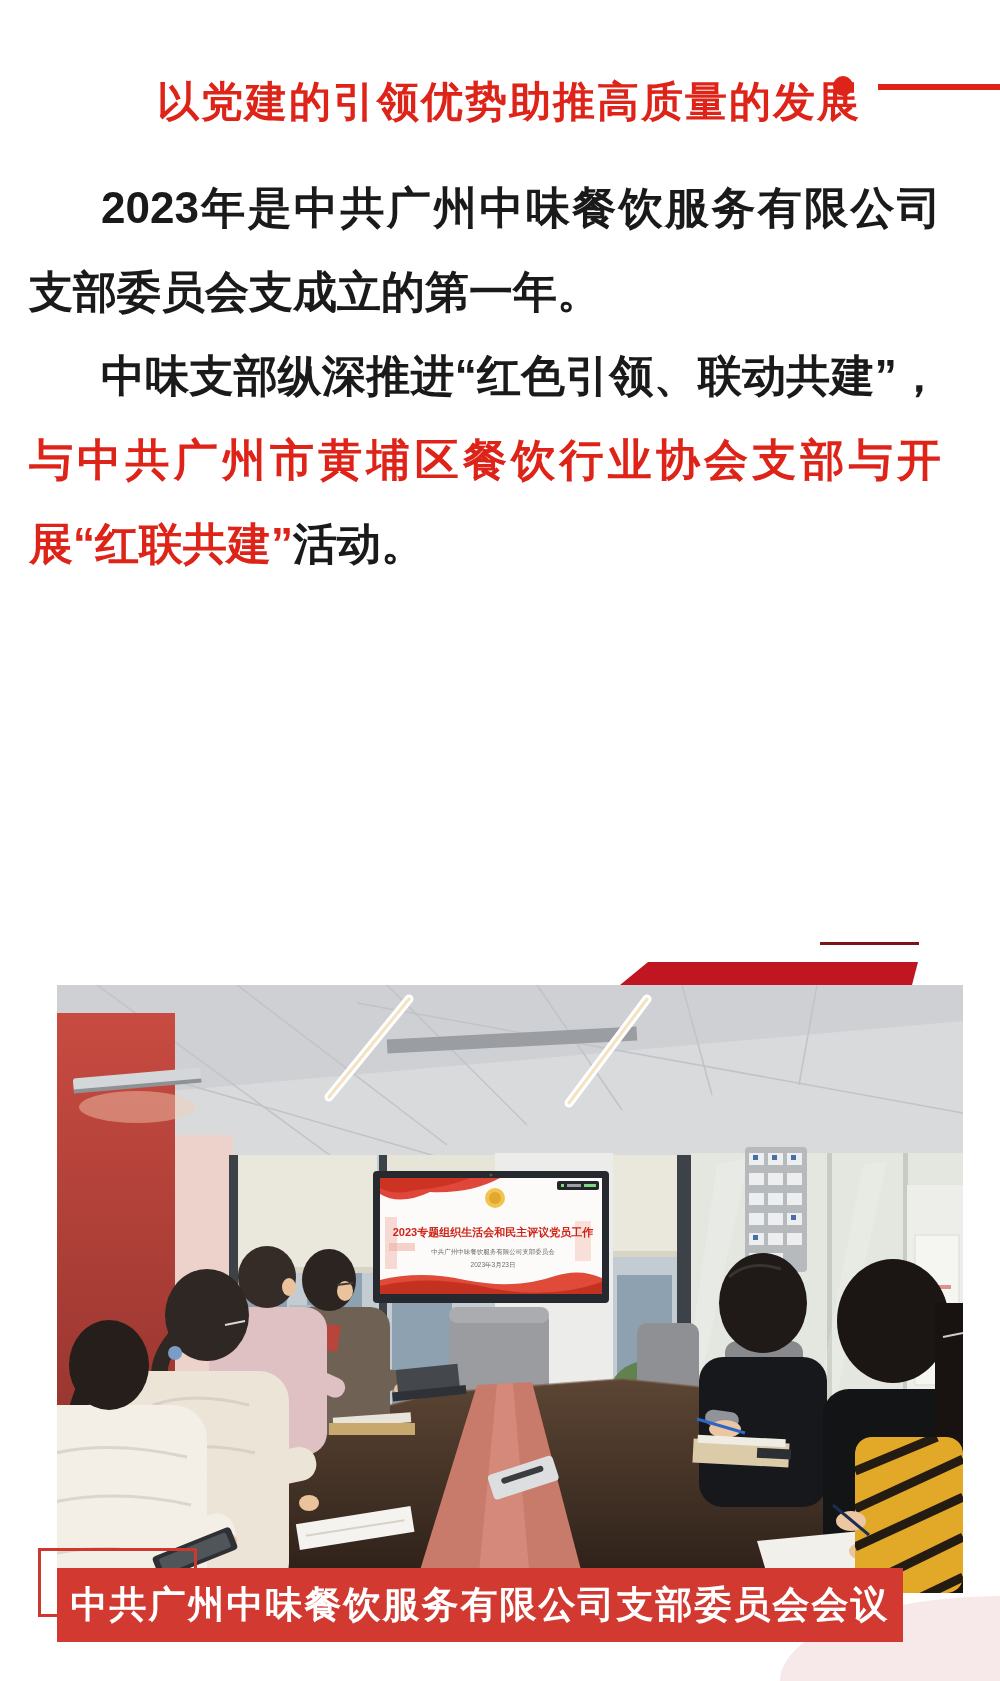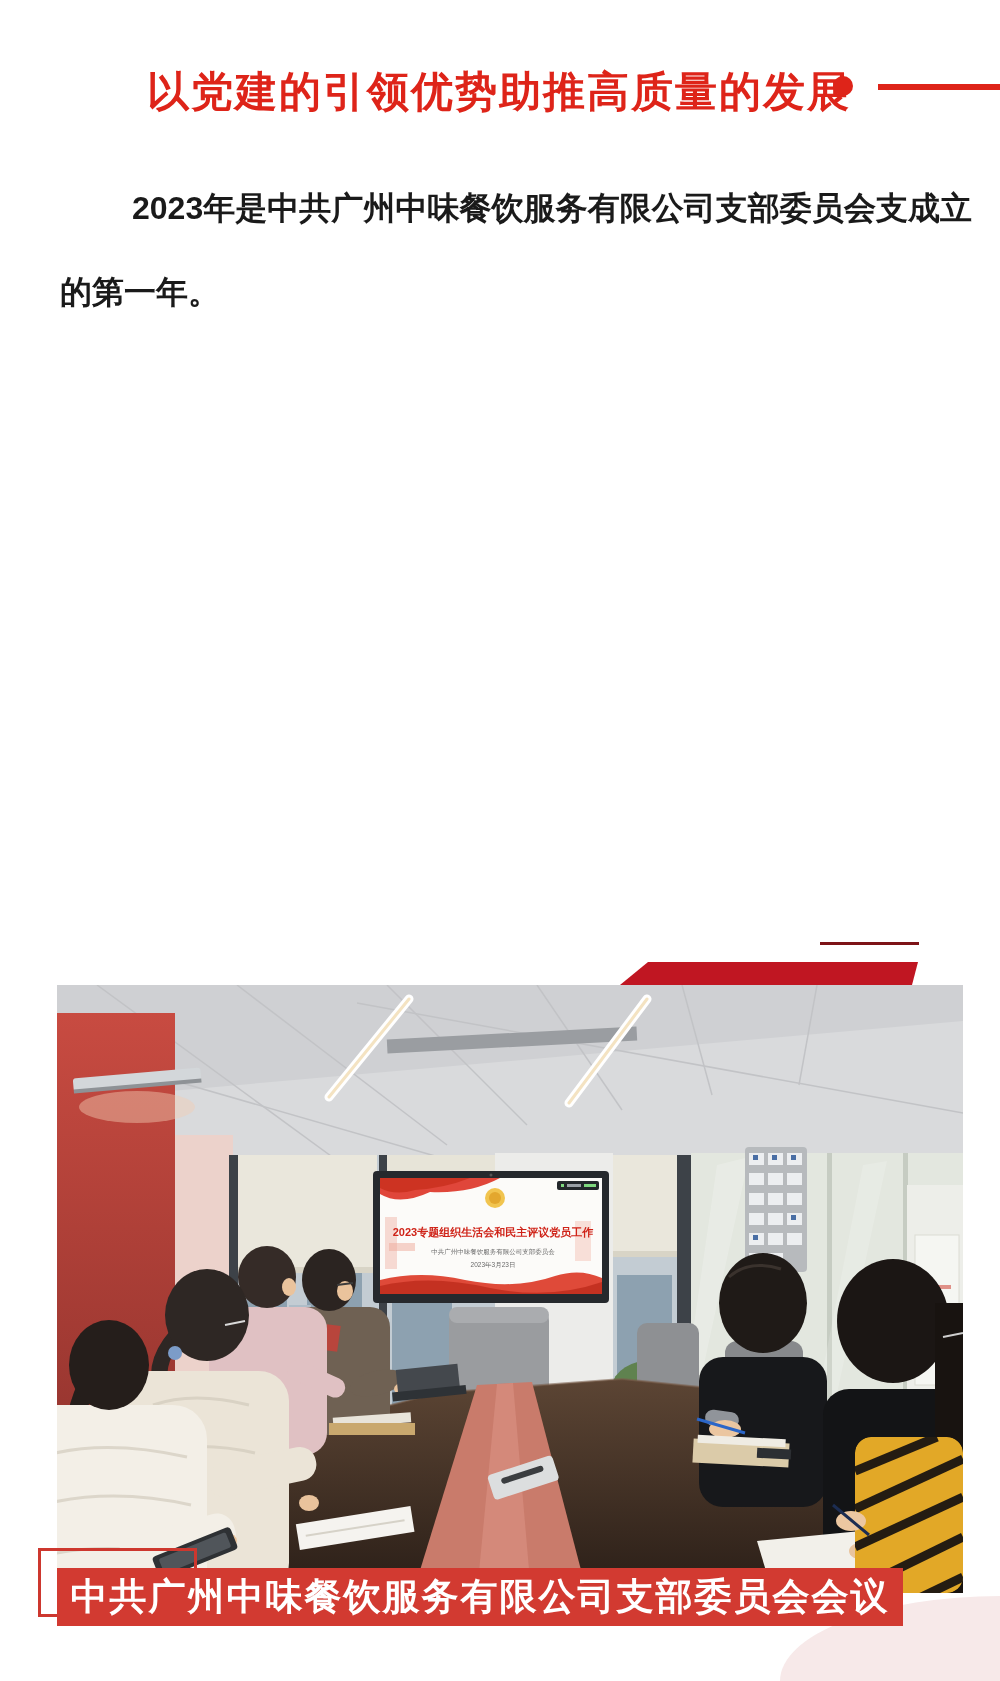--- a/index.html
+++ b/index.html
@@ -2,36 +2,36 @@
 <html style="--accent_red: #de2419; --banner_red: #d23a31; --trapezoid_red: #c01622; --divider_dark_red: #7d1317; --corner_pink: #f7e9e9; --outline_box_red: #cd372e; --body_text: #1a1a1a;"><head>
 <meta charset="utf-8">
 <style>
   html,body{margin:0;padding:0;background:#fff;}
   body{
     width:1000px;height:1681px;position:relative;overflow:hidden;
     font-family:"Liberation Sans","DejaVu Sans",sans-serif;
   }
   
   .title{
-    position:absolute;left:143px;top:60px;margin:4px;
+    position:absolute;left:143px;top:60px;margin:14px;
     font-size:42px;font-weight:bold;letter-spacing:2px;
     color:var(--accent_red);white-space:nowrap;
   }
   .title-dot{
     position:absolute;left:833px;top:76px;width:20px;height:20px;
     border-radius:50%;background:var(--accent_red);
   }
   .title-dash{
     position:absolute;left:878px;top:84px;width:122px;height:6px;
     background:var(--accent_red);
   }
   
   .article-body{
-    position:absolute;left:60px;top:166px;width:912px;
-    font-size:32px;font-weight:bold;color:var(--body_text);
+    position:absolute;left:29px;top:166px;width:912px;
+    font-size:44px;font-weight:bold;color:var(--body_text);
     line-height:84px;text-align:justify;
   }
   .article-body p{margin:0;text-indent:72px;}
   .article-body .red{color:var(--accent_red);}
   
   .thin-line{
     position:absolute;left:820px;top:942px;width:99px;height:3px;
     background:var(--divider_dark_red);
   }
   .trapezoid{
@@ -43,39 +43,40 @@
   .photo{
     position:absolute;left:57px;top:985px;width:906px;height:608px;
     overflow:hidden;background:#d9dadc;z-index:1;
   }
   
   .outline-box{
     position:absolute;left:38px;top:1548px;width:153px;height:63px;
     border:3px solid var(--outline_box_red);z-index:4;background:transparent;
   }
   .caption{
-    position:absolute;left:57px;top:1568px;width:846px;height:58px;
+    position:absolute;left:57px;top:1568px;width:846px;height:74px;
     background:var(--banner_red);color:#fff;z-index:5;
     display:flex;align-items:center;justify-content:center;
     font-size:37px;font-weight:bold;letter-spacing:2px;white-space:nowrap;
   }
   .pink-blob{
     position:absolute;left:780px;top:1596px;width:220px;height:85px;
     background:var(--corner_pink);border-radius:100% 0 0 0;z-index:0;
   }
 </style>
 </head>
 <body>
 
 <h1 class="title">以党建的引领优势助推高质量的发展</h1>
 <span class="title-dot"></span>
 <span class="title-dash"></span>
 
 <div class="article-body" id="paragraphs">
     <p><span>2023年是中共广州中味餐饮服务有限公司支部委员会支成立的第一年。</span></p>
+    <p><span>中味支部纵深推进“红色引领、联动共建”，</span><span class="red">与中共广州市黄埔区餐饮行业协会支部与开展“红联共建”</span><span>活动。</span></p>
   </div>
 
 <div class="thin-line"></div>
 <div class="trapezoid"></div>
 
 <div class="photo">
 <svg width="906" height="608" viewBox="0 0 906 608">
   <defs>
     <linearGradient id="tableGrad" x1="0" y1="0" x2="0" y2="1">
       <stop offset="0" stop-color="#5c4534"></stop>

